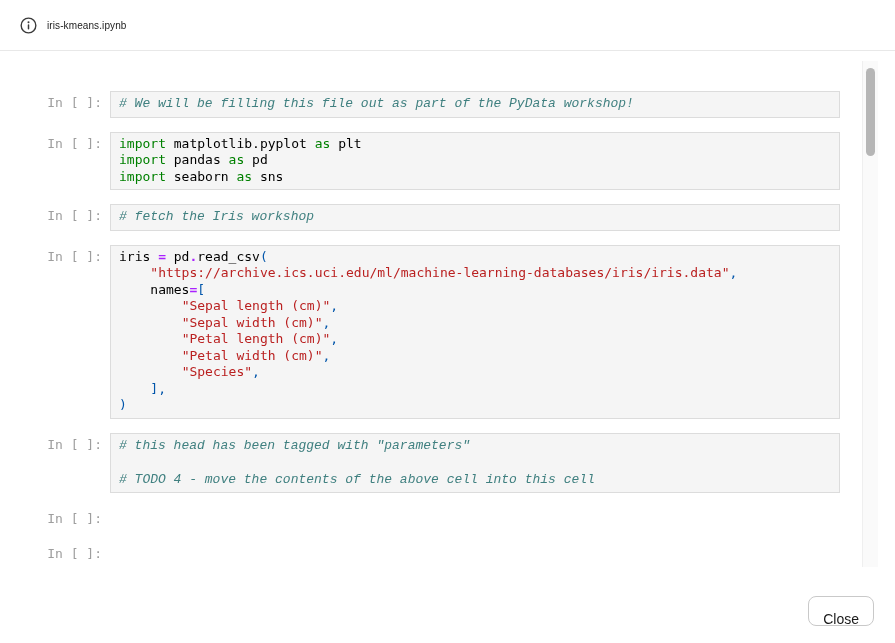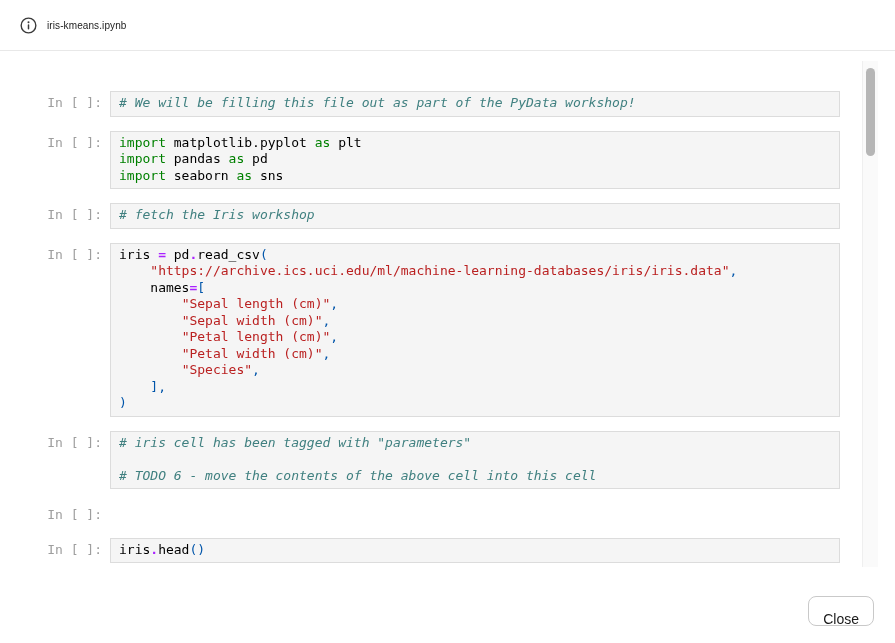--- a/index.html
+++ b/index.html
@@ -52,21 +52,21 @@
     padding: 3px 8px 4px;
     font-family: "DejaVu Sans Mono", monospace;
     font-size: 13px; line-height: 16.5px;
     color: var(--c-plain, #000);
     white-space: pre;
     overflow: hidden;
     box-sizing: border-box;
   }
   .code-line { min-height: 16.5px; white-space: pre; }
   .tok-kw  { color: var(--c-keyword, #008000); font-weight: normal; }
-  .tok-com { color: var(--c-comment, #408080); font-style: italic; }
+  .tok-com { color: var(--c-comment, #408080); font-style: italic; font-family: Liberation Mono, monospace; }
   .tok-str { color: var(--c-string, #BA2121); }
   .tok-op  { color: var(--c-operator, #AA22FF); font-weight: bold; }
   .tok-pun { color: var(--c-punctuation, #0055AA); }
   .tok-txt { color: var(--c-plain, #000); }
   
   .sb-track {
     position: absolute; left: 862px; top: 61px;
     width: 15px; height: 506px;
     background: #fafafa;
     border-left: 1px solid #efefef;
@@ -118,28 +118,27 @@
         <div class="cell">
           <div class="prompt">In [ ]:</div>
           <div class="input"><div class="code-line"><span class="tok-com"># fetch the Iris workshop</span></div></div>
         </div>
         <div class="cell">
           <div class="prompt">In [ ]:</div>
           <div class="input"><div class="code-line"><span class="tok-txt">iris </span><span class="tok-op">=</span><span class="tok-txt"> pd</span><span class="tok-op">.</span><span class="tok-txt">read_csv</span><span class="tok-pun">(</span></div><div class="code-line"><span class="tok-txt">    </span><span class="tok-str">"https://archive.ics.uci.edu/ml/machine-learning-databases/iris/iris.data"</span><span class="tok-pun">,</span></div><div class="code-line"><span class="tok-txt">    names</span><span class="tok-op">=</span><span class="tok-pun">[</span></div><div class="code-line"><span class="tok-txt">        </span><span class="tok-str">"Sepal length (cm)"</span><span class="tok-pun">,</span></div><div class="code-line"><span class="tok-txt">        </span><span class="tok-str">"Sepal width (cm)"</span><span class="tok-pun">,</span></div><div class="code-line"><span class="tok-txt">        </span><span class="tok-str">"Petal length (cm)"</span><span class="tok-pun">,</span></div><div class="code-line"><span class="tok-txt">        </span><span class="tok-str">"Petal width (cm)"</span><span class="tok-pun">,</span></div><div class="code-line"><span class="tok-txt">        </span><span class="tok-str">"Species"</span><span class="tok-pun">,</span></div><div class="code-line"><span class="tok-txt">    </span><span class="tok-pun">],</span></div><div class="code-line"><span class="tok-pun">)</span></div></div>
         </div>
         <div class="cell">
           <div class="prompt">In [ ]:</div>
-          <div class="input"><div class="code-line"><span class="tok-com"># iris cell has been tagged with "parameters"</span></div><div class="code-line"></div><div class="code-line"><span class="tok-com"># TODO 6 - move the contents of the above cell into this cell</span></div></div>
+          <div class="input"><div class="code-line"><span class="tok-com"># this head has been tagged with "parameters"</span></div><div class="code-line"></div><div class="code-line"><span class="tok-com"># TODO 4 - move the contents of the above cell into this cell</span></div></div>
         </div>
         <div class="cell">
           <div class="prompt">In [ ]:</div>
         </div>
         <div class="cell">
           <div class="prompt">In [ ]:</div>
-          <div class="input"><div class="code-line"><span class="tok-txt">iris</span><span class="tok-op">.</span><span class="tok-txt">head</span><span class="tok-pun">()</span></div></div>
         </div>
       </div>
   </div>
 
   <div class="sb-track"></div>
   <div class="sb-thumb"></div>
 
   <button class="close-btn">Close</button>
 
 </div>

